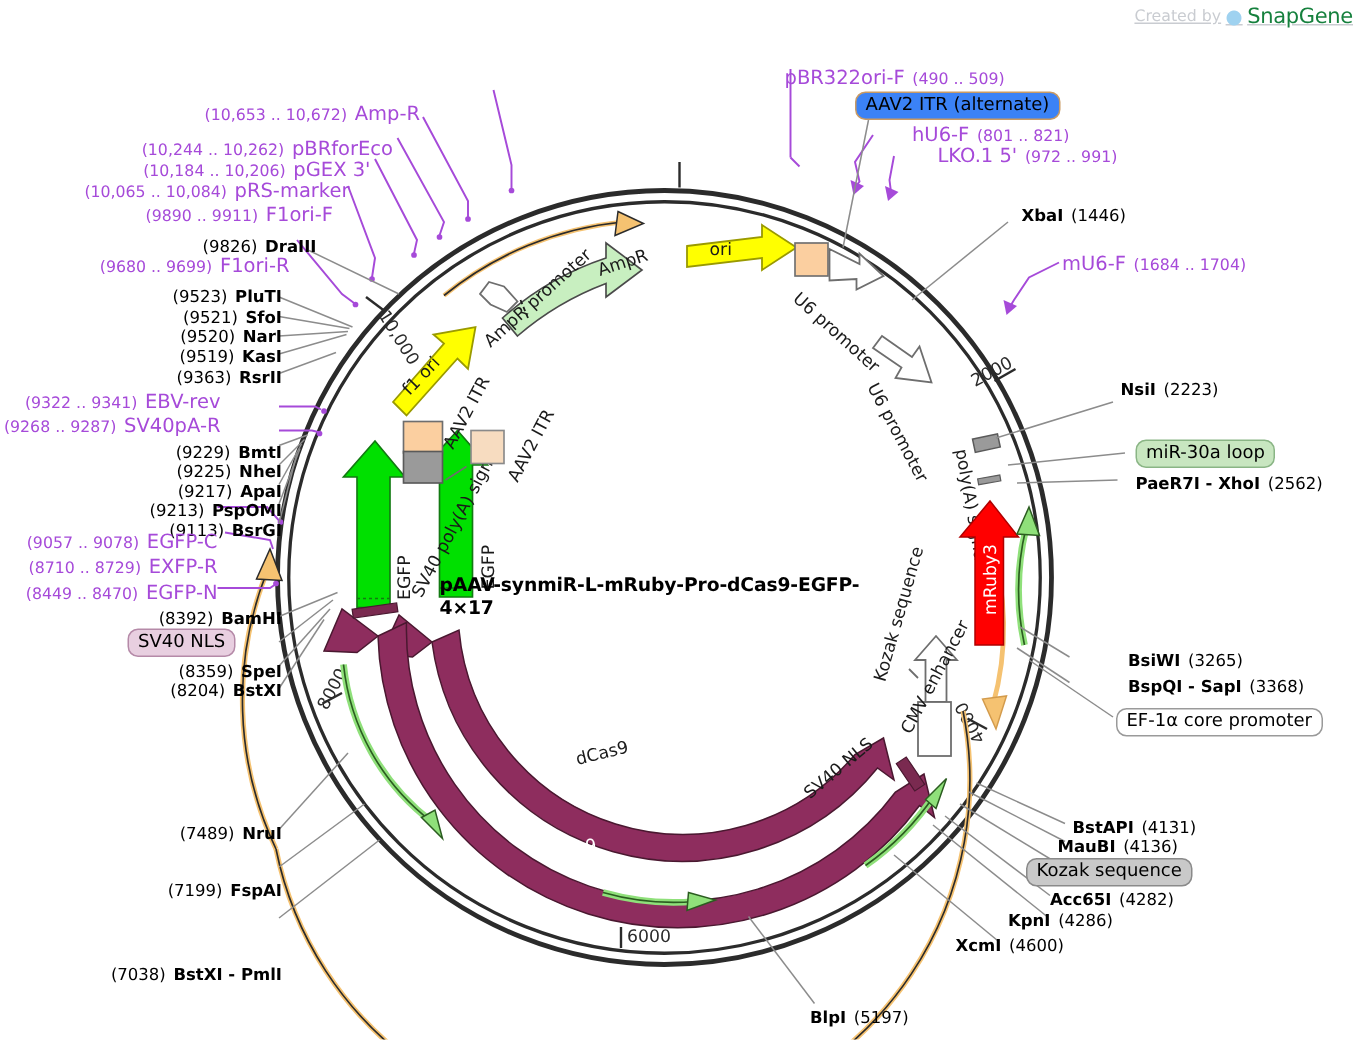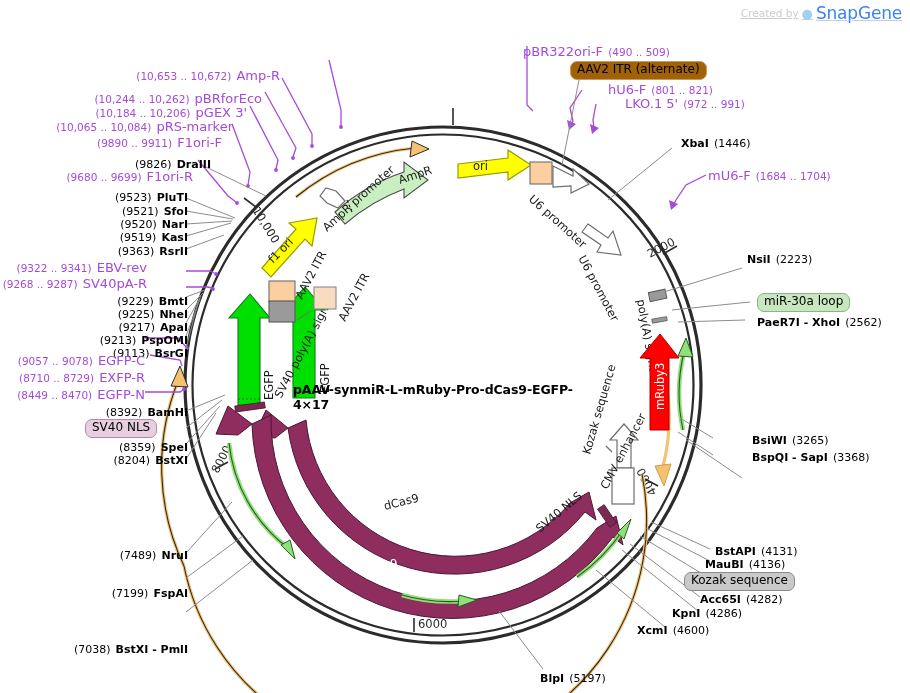--- a/index.html
+++ b/index.html
@@ -20,41 +20,41 @@
   .purpos{font-size:10.5px;color:#a64ad9;}
   .rt{text-align:right;}
   .lt{text-align:left;}
 
   
   .tag{
     position:absolute;white-space:nowrap;font-size:12px;color:#000;
     padding:1px 6px 2px 6px;border-radius:7px;border:1px solid #8a8a8a;
     line-height:1.15;
   }
-  .tag-orange{background:#a16207;border-color:#c99a63;}
+  .tag-orange{background:#3b82f6;border-color:#c99a63;}
   .tag-green{background:#c8e6c0;border-color:#8ab585;}
   .tag-pink{background:#e8cfe0;border-color:#b58aa8;}
   .tag-grey{background:#c9c9c9;border-color:#8a8a8a;}
   .tag-white{background:#ffffff;border-color:#9a9a9a;}
 
   
   #center-title{
     position:absolute;text-align:left;
     font-size:12.5px;font-weight:bold;color:#000;letter-spacing:-0.1px;
   }
   #center-bp{
     position:absolute;text-align:center;font-size:13px;color:#000;
   }
 
   
   #watermark{
     position:absolute;right:8px;top:3px;font-size:10.5px;color:#c9ccd1;
     display:flex;align-items:center;gap:3px;text-decoration:underline;
   }
-  #watermark .sg{font-size:17px;color:#3b82f6;font-weight:normal;letter-spacing:-.2px;}
+  #watermark .sg{font-size:14px;color:#15803d;font-weight:normal;letter-spacing:-.2px;}
   #watermark .mark{color:#9fd2f0;font-size:13px;line-height:1;}
 </style>
 </head>
 <body>
 
 <div id="map-root">
 
   <svg id="plasmid-svg" viewBox="0 0 910 693">
     <defs>
       <style>
@@ -452,20 +452,21 @@
     <span class="pos">(2562)</span>
   </div>
   <div class="lbl lt" style="left:752px;top:431px;">
     <span class="enz">BsiWI</span>
     <span class="pos">(3265)</span>
   </div>
   <div class="lbl lt" style="left:752px;top:448px;">
     <span class="enz">BspQI  -  SapI</span>
     <span class="pos">(3368)</span>
   </div>
+  <div class="tag tag-white" style="left:744px;top:472px;">EF-1α core promoter</div>
   <div class="lbl lt" style="left:715px;top:542px;">
     <span class="enz">BstAPI</span>
     <span class="pos">(4131)</span>
   </div>
   <div class="lbl lt" style="left:705px;top:555px;">
     <span class="enz">MauBI</span>
     <span class="pos">(4136)</span>
   </div>
   <div class="tag tag-grey" style="left:684px;top:572px;">Kozak sequence</div>
   <div class="lbl lt" style="left:700px;top:590px;">

